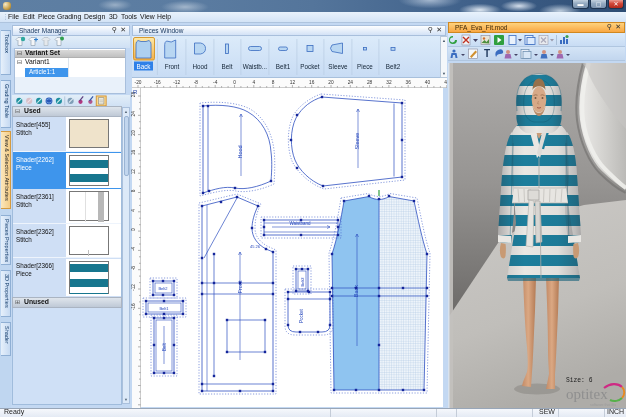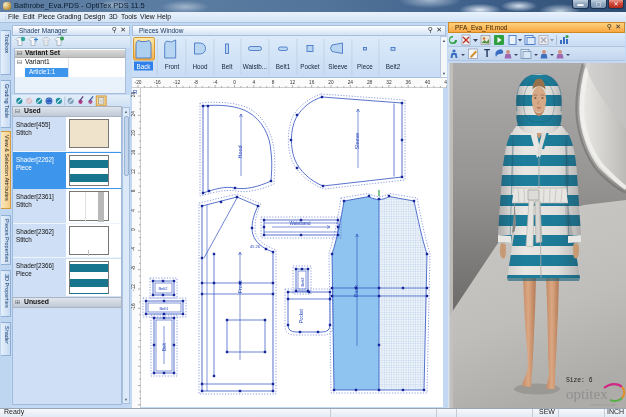--- a/index.html
+++ b/index.html
@@ -34,21 +34,20 @@
 #lpanel { left:11px; top:23px; width:120px; height:385px; background:#c3d8f2; }
 .phead { height:11px; background:linear-gradient(#fdfeff,#d3e2f6); border:1px solid #a8bfdc; font-size:6.5px; color:#15355e; position:relative; }
 .phead .t { position:absolute; left:6px; top:1px; }
 .phead .pin { position:absolute; right:12px; top:0px; font-size:7px; color:#333; }
 .phead .x { position:absolute; right:3px; top:0px; font-size:7px; color:#333; }
 </style>
 </head>
 <body>
 <div id="titlebar" class="abs">
   <div class="ticon abs"></div>
-  <div id="titletext" class="abs">Bathrobe_Eva.PDS - OptiTex PDS 11.5</div>
   <div id="btnmin" class="abs winbtn">
       <span>▬</span>
     </div>
   <div id="btnmax" class="abs winbtn">
       <span>▢</span>
     </div>
   <div id="btncls" class="abs winbtn">
       <span>✕</span>
     </div>
 </div>

